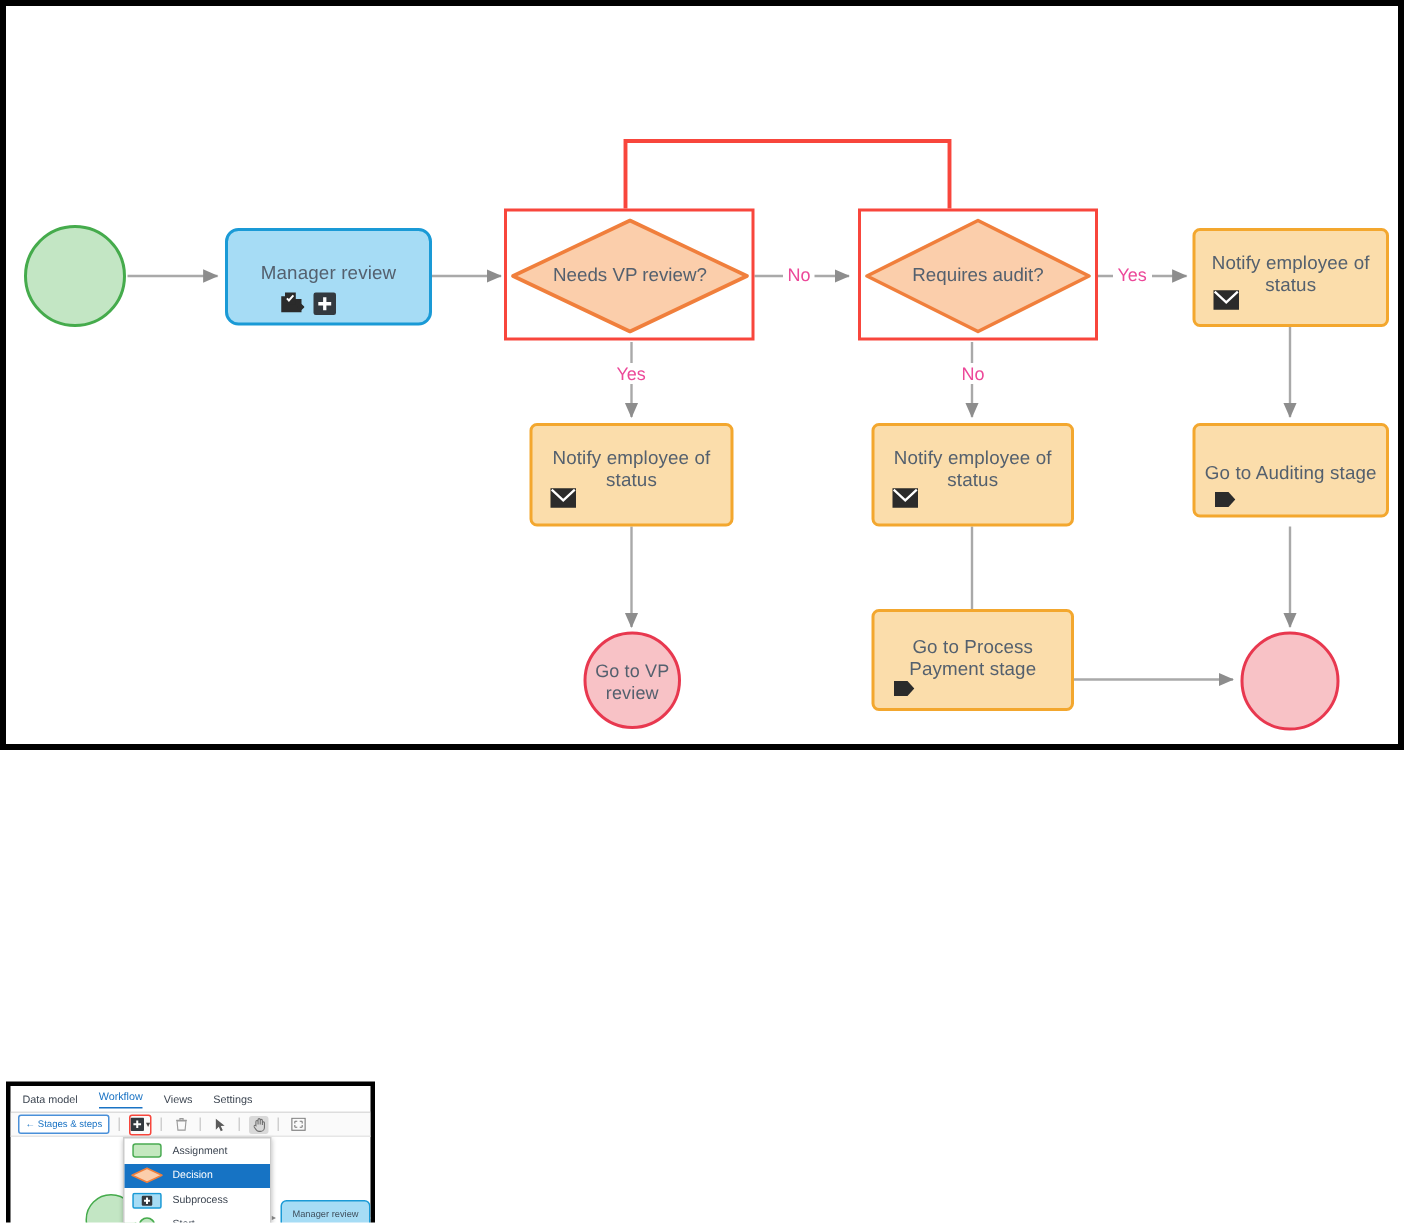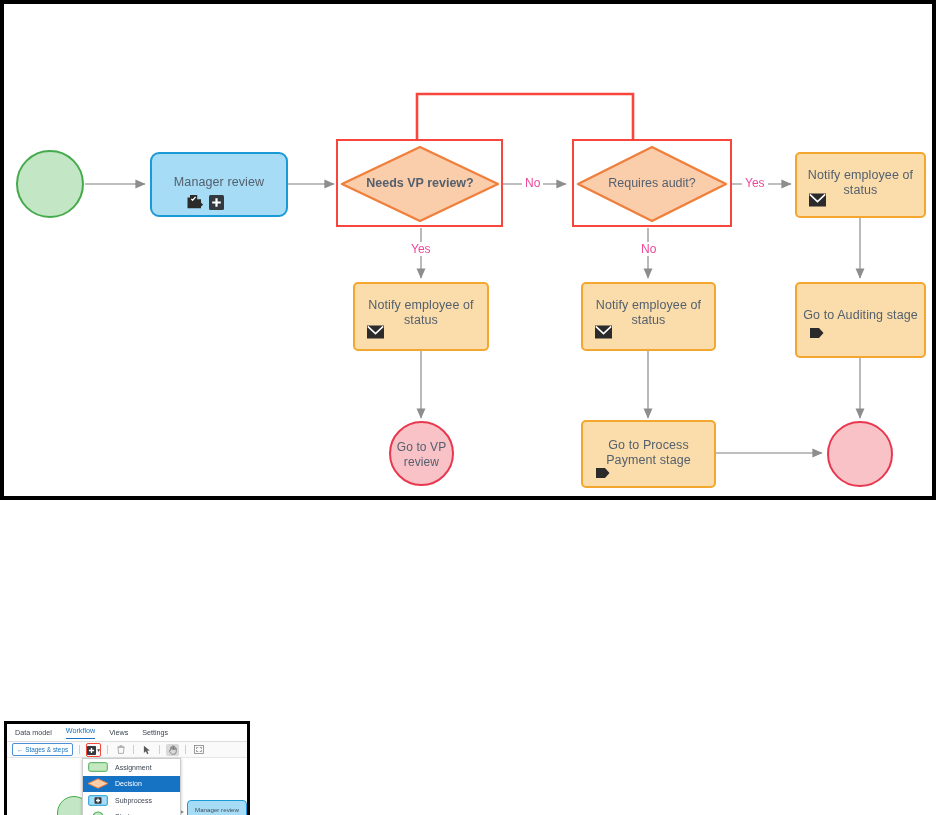--- a/index.html
+++ b/index.html
@@ -306,21 +306,21 @@
               <path d="M8.5 4.2 L8.5 12.8 M4.2 8.5 L12.8 8.5" stroke="#ffffff" stroke-width="2.2"></path>
             </svg>
           </span>
         </div>
       </div>
 
       <div class="diamond-wrap" style="left:336px; top:141px; width:160px; height:78px;">
         <svg width="160" height="78" viewBox="0 0 160 78">
           <path d="M80 2 L158 39 L80 76 L2 39 Z" fill="#fbceab" stroke="#f07f3c" stroke-width="2.4" stroke-linejoin="round"></path>
         </svg>
-        <div class="diamond-label" style="top:31px;font-weight:bold;">Needs VP review?</div>
+        <div class="diamond-label" style="top:31px;">Needs VP review?</div>
       </div>
 
       <div class="diamond-wrap" style="left:572px; top:141px; width:152px; height:78px;">
         <svg width="152" height="78" viewBox="0 0 152 78">
           <path d="M76 2 L150 39 L76 76 L2 39 Z" fill="#fbceab" stroke="#f07f3c" stroke-width="2.4" stroke-linejoin="round"></path>
         </svg>
         <div class="diamond-label" style="top:31px;">Requires audit?</div>
       </div>
 
       <div class="edge-label" style="left:518px; top:172px;">No</div>
@@ -360,32 +360,32 @@
         <div class="icon-row" style="left:11px; top:40px;">
           <span class="icon-glyph">
             <svg width="19" height="16" viewBox="0 0 19 16">
               <rect x="1" y="1.5" width="17" height="13" fill="#2b2b2b"></rect>
               <path d="M1.8 2.4 L9.5 9.6 L17.2 2.4" stroke="#ffffff" stroke-width="1.5" fill="none"></path>
             </svg>
           </span>
         </div>
       </div>
 
-      <div class="node util-box" style="left:791px; top:278px; width:131px; height:76px;">
+      <div class="node util-box" style="left:791px; top:278px; width:131px; height:63px;">
         <div class="node-label" style="top:24px;">Go to Auditing stage</div>
         <div class="icon-row" style="left:11px; top:42px;">
           <span class="icon-glyph">
             <svg width="19" height="14" viewBox="0 0 19 14">
               <path d="M2 2 L11 2 L15.5 7 L11 12 L2 12 Z" fill="#2b2b2b"></path>
             </svg>
           </span>
         </div>
       </div>
 
-      <div class="node util-box" style="left:577px; top:416px; width:135px; height:68px;">
+      <div class="node util-box" style="left:577px; top:402px; width:135px; height:68px;">
         <div class="node-label" style="top:16px;">Go to Process
 Payment stage</div>
         <div class="icon-row" style="left:11px; top:44px;">
           <span class="icon-glyph">
             <svg width="19" height="14" viewBox="0 0 19 14">
               <path d="M2 2 L11 2 L15.5 7 L11 12 L2 12 Z" fill="#2b2b2b"></path>
             </svg>
           </span>
         </div>
       </div>

